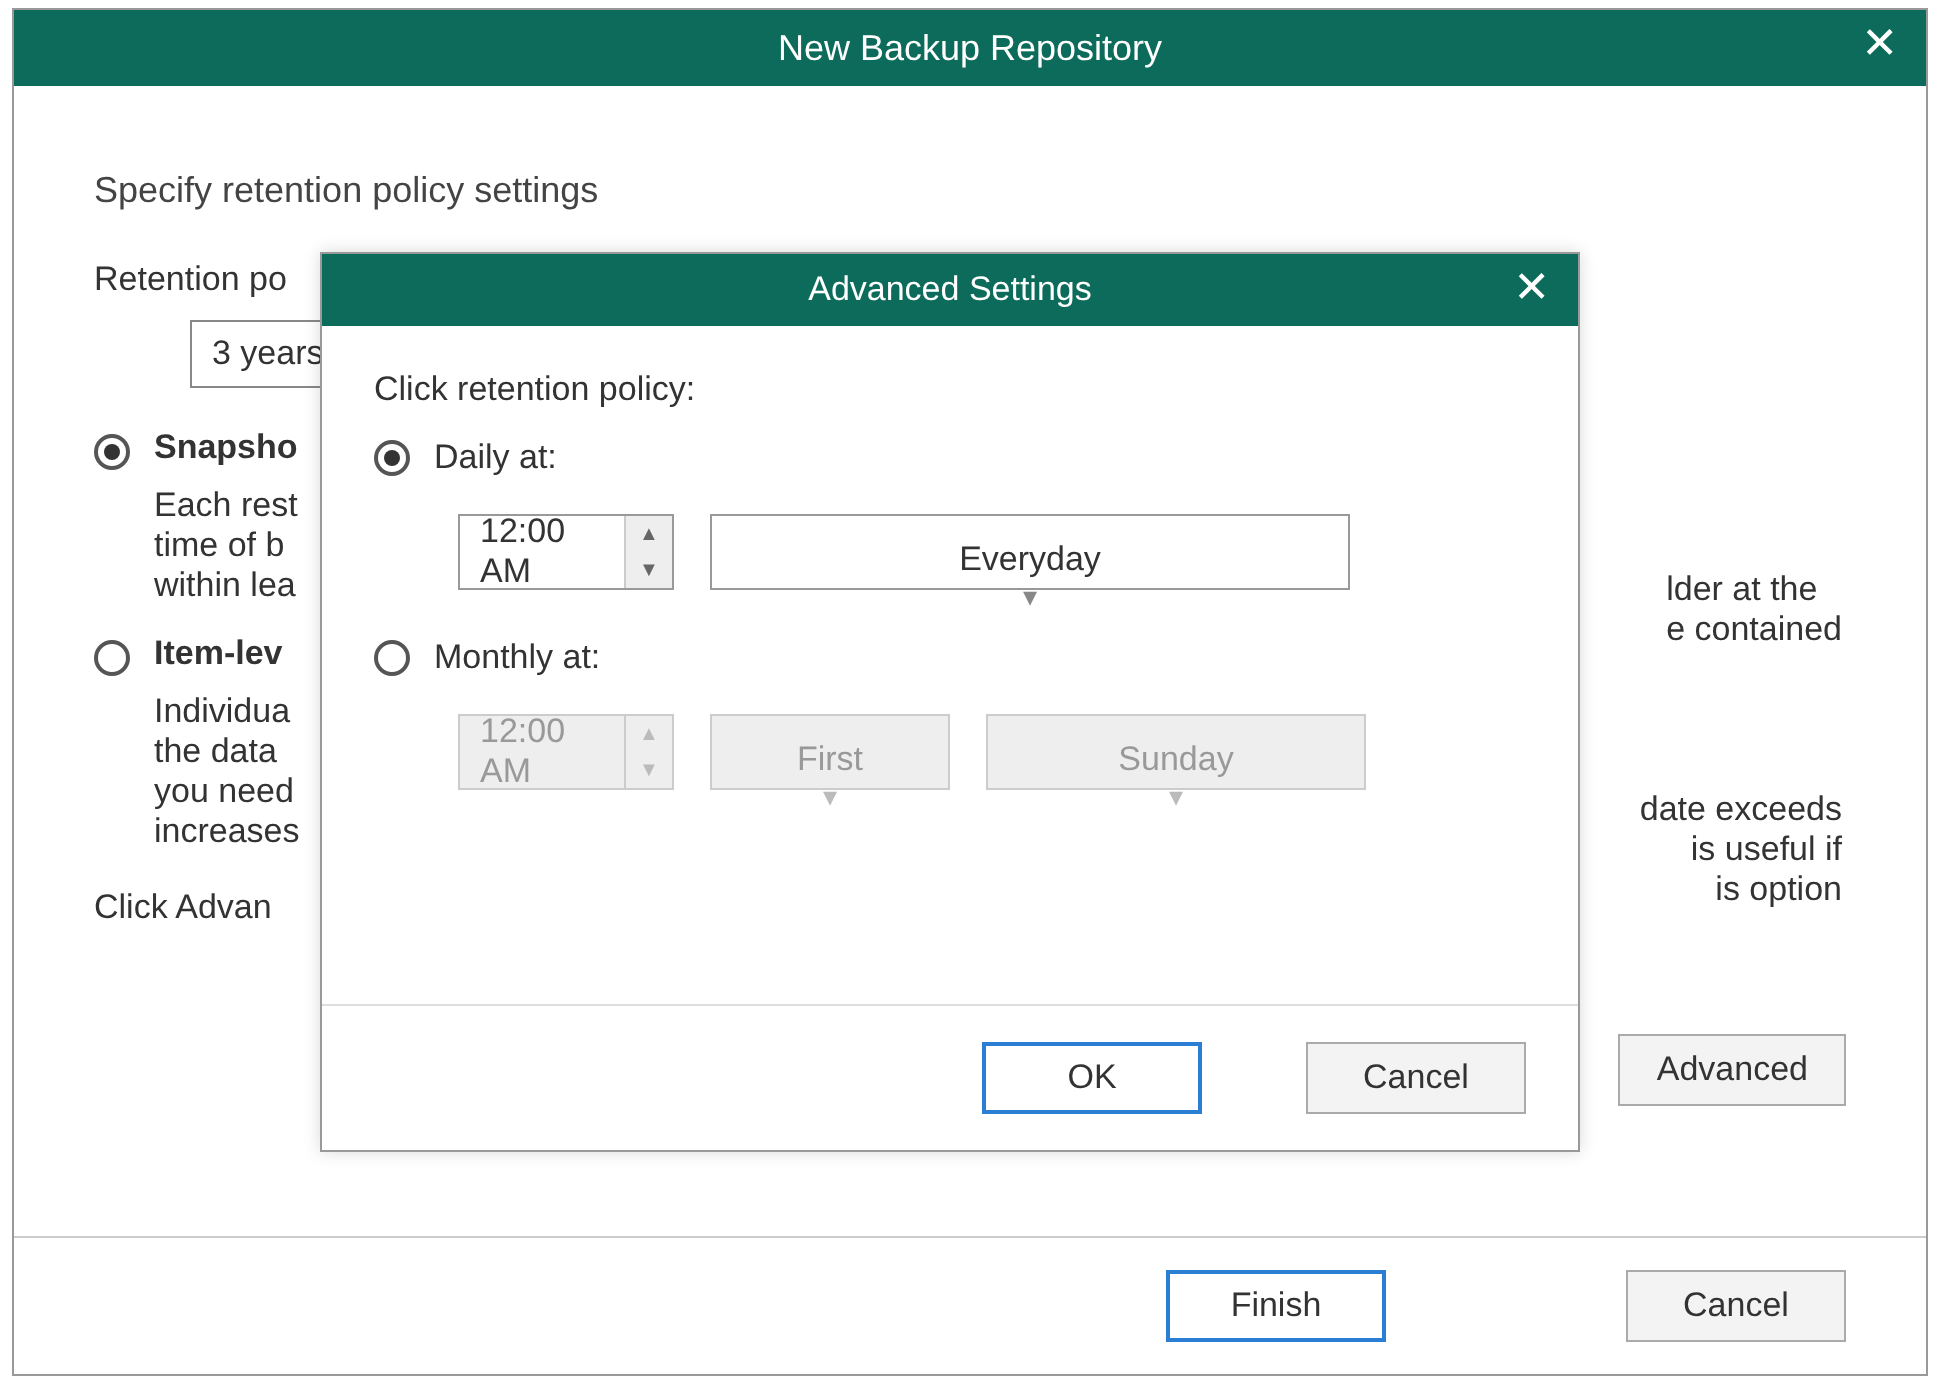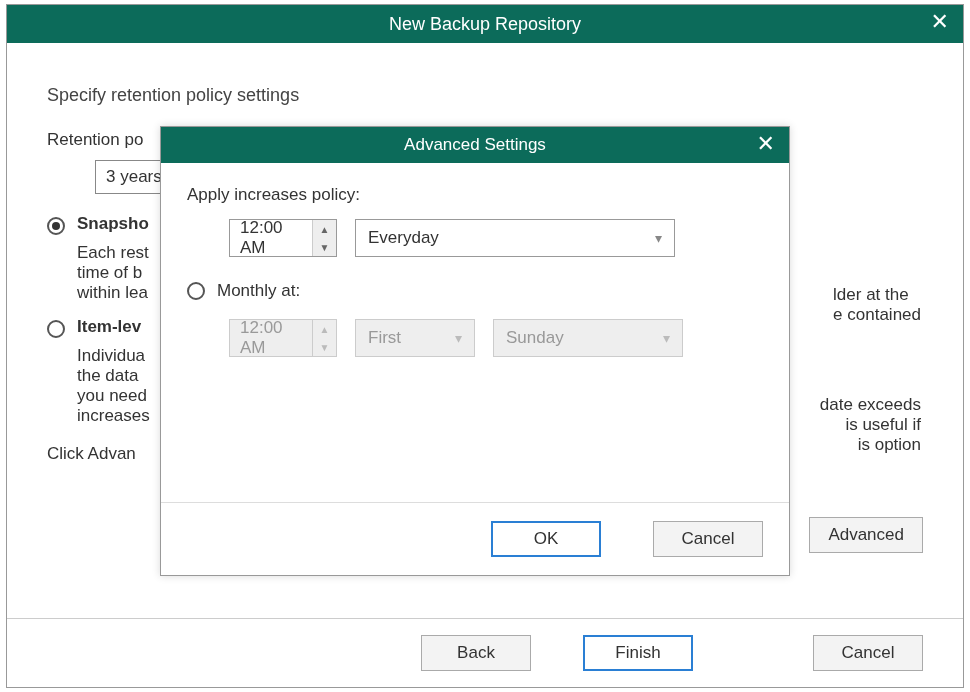--- a/index.html
+++ b/index.html
@@ -110,22 +110,23 @@
     border: 1px solid #999; height: 38px; width: 108px;
     background: #fff;
   }
   .time-field.disabled { background: #eee; color: #999; border-color: #ccc; }
   .time-text { flex: 1; padding: 0 10px; display:flex; align-items:center; }
   .spinners { width: 24px; display: flex; flex-direction: column; border-left: 1px solid #ccc; }
   .spin { flex: 1; display:flex; align-items:center; justify-content:center; background:#eee; font-size:10px; color:#666; }
   .time-field.disabled .spin { background:#eee; color:#bbb; }
   .select {
     display:flex; align-items:center; justify-content:space-between;
-    border:1px solid #999; height:38px; padding:0 12px; background:#fff;
+    border:1px solid #999; height:38px; padding:12px 12px; background:#fff;
     min-width: 120px;
+    flex-direction: column;
   }
   .select.wide { width: 320px; }
   .select.disabled { background:#eee; color:#999; border-color:#ccc; }
   .chev { color:#888; font-size:14px; }
   .select.disabled .chev { color:#bbb; }
   .modal-footer {
     position:absolute; left:0; right:0; bottom:0;
     border-top:1px solid #ddd;
     padding: 18px 26px;
     display:flex; justify-content:flex-end; gap:18px;
@@ -180,35 +181,38 @@
     <div>date exceeds</div>
     <div style="text-align:right">is useful if</div>
     <div style="text-align:right">is option</div>
   </div>
 
   <div class="adv-btn-wrap">
     <div class="btn">Advanced</div>
   </div>
 
   <div class="footer-bar">
-    <div class="btn">Back</div>
     <div class="btn primary">Finish</div>
     <div class="gap"></div>
     <div class="btn">Cancel</div>
   </div>
 </div>
 
 <div class="modal">
   <div class="titlebar">
     <span>Advanced Settings</span>
     <span class="close">✕</span>
   </div>
   <div class="modal-body">
-    <div class="apply-label">Apply increases policy:</div>
-
+    <div class="apply-label">Click retention policy:</div>
+
+    <div class="row">
+      <span class="radio checked"></span>
+      <span class="row-label">Daily at:</span>
+    </div>
     <div class="controls-row">
       <div class="time-field">
         <div class="time-text">12:00 AM</div>
         <div class="spinners">
           <div class="spin">▲</div>
           <div class="spin">▼</div>
         </div>
       </div>
       <div class="select wide">
         <span>Everyday</span>

